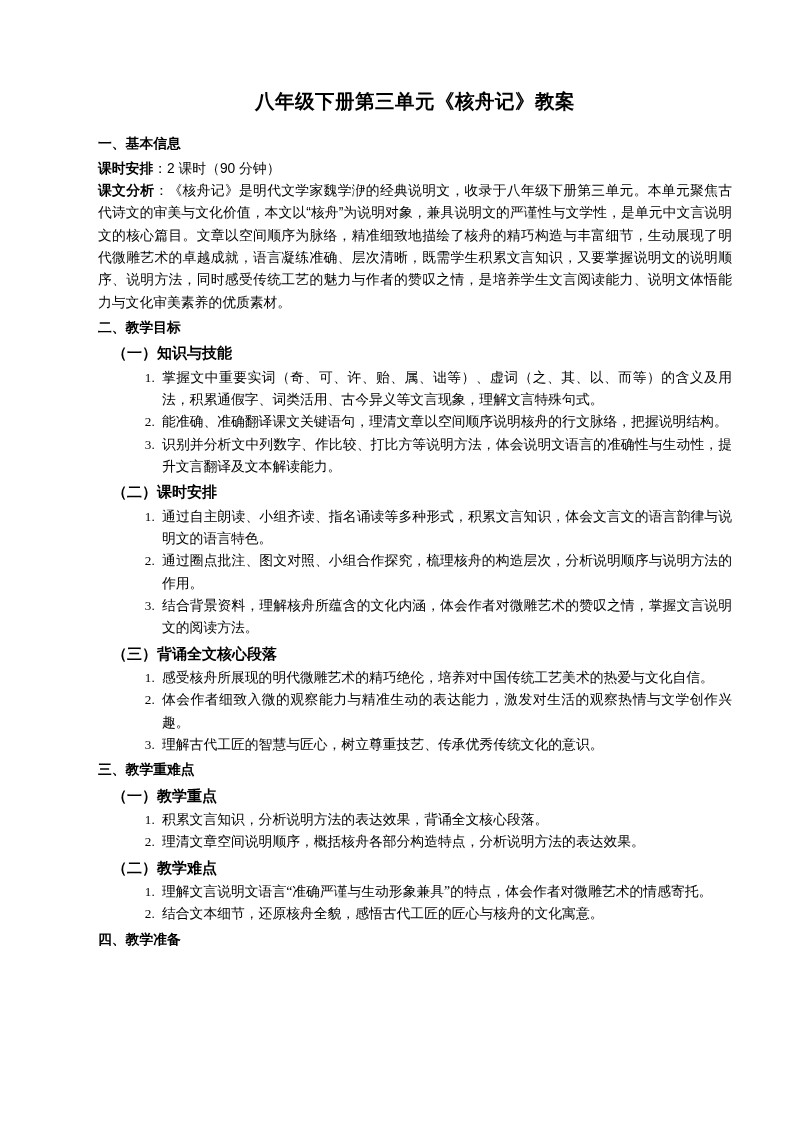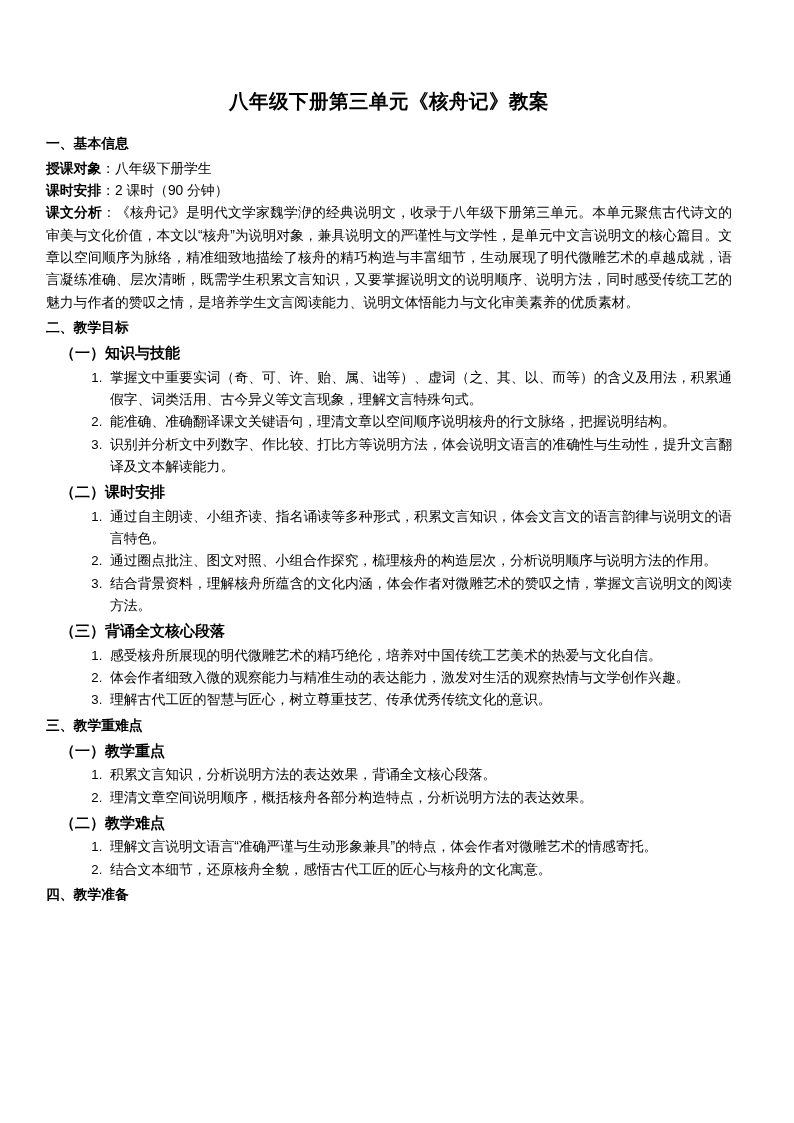--- a/index.html
+++ b/index.html
@@ -8,21 +8,21 @@
     background: #ffffff;
   }
   body {
     font-family: "Liberation Sans", "DejaVu Sans", sans-serif;
     color: #000000;
   }
   .page {
     width: 794px;
     height: 1123px;
     box-sizing: border-box;
-    padding: 88px 62px 60px 46px;
+    padding: 88px 62px 60px 98px;
     background: #ffffff;
     position: relative;
     overflow: hidden;
   }
   .doc-title {
     text-align: center;
     font-size: 19.5px;
     font-weight: bold;
     letter-spacing: 0.5px;
     margin: 0 0 18px 0;
@@ -48,20 +48,21 @@
     text-align: justify;
     text-justify: inter-ideograph;
   }
   .para .lbl {
     font-weight: bold;
   }
   ol.num {
     margin: 0 0 0 0;
     padding-left: 60px;
     list-style-type: decimal;
+    font-family: Liberation Serif, serif;
   }
   ol.num > li {
     font-size: 13.8px;
     line-height: 1.62;
     margin: 0 0 0 0;
     padding-left: 4px;
     text-align: justify;
     text-justify: inter-ideograph;
   }
   ol.num > li::marker {
@@ -70,21 +71,20 @@
 </style>
 </head>
 <body>
 
 <div class="page">
 
   <h1 class="doc-title">八年级下册第三单元《核舟记》教案</h1>
 
   <div class="section-head">一、基本信息</div>
 
-  <p class="para"><span class="lbl">授课对象</span><span>：</span><span>八年级下册学生</span></p>
 
   <p class="para"><span class="lbl">课时安排</span><span>：</span><span>2 课时（90 分钟）</span></p>
 
   <p class="para"><span class="lbl">课文分析</span><span>：</span><span>《核舟记》是明代文学家魏学洢的经典说明文，收录于八年级下册第三单元。本单元聚焦古代诗文的审美与文化价值，本文以“核舟”为说明对象，兼具说明文的严谨性与文学性，是单元中文言说明文的核心篇目。文章以空间顺序为脉络，精准细致地描绘了核舟的精巧构造与丰富细节，生动展现了明代微雕艺术的卓越成就，语言凝练准确、层次清晰，既需学生积累文言知识，又要掌握说明文的说明顺序、说明方法，同时感受传统工艺的魅力与作者的赞叹之情，是培养学生文言阅读能力、说明文体悟能力与文化审美素养的优质素材。</span></p>
 
   <div class="section-head">二、教学目标</div>
 
   <div class="sub-head">（一）知识与技能</div>
   <ol class="num">
     <li>掌握文中重要实词（奇、可、许、贻、属、诎等）、虚词（之、其、以、而等）的含义及用法，积累通假字、词类活用、古今异义等文言现象，理解文言特殊句式。</li>

